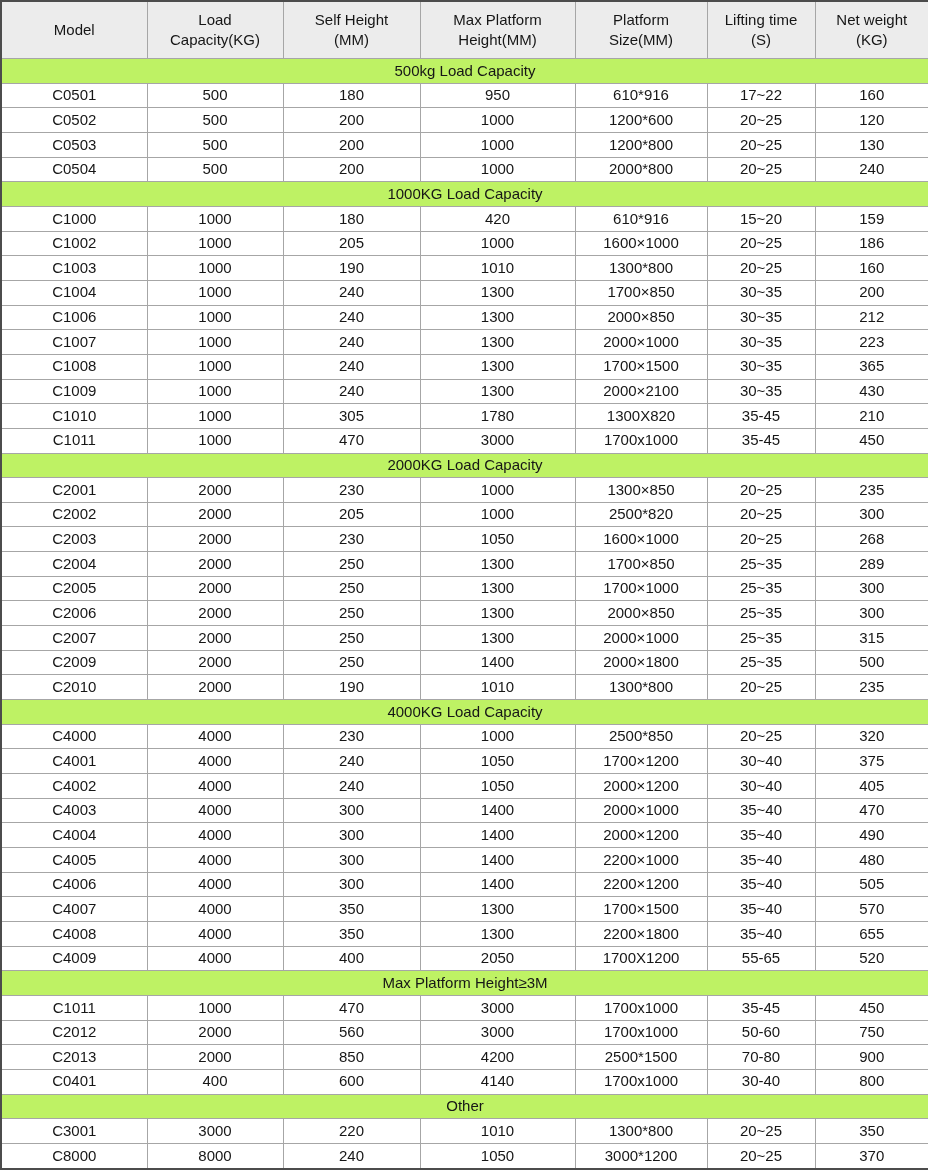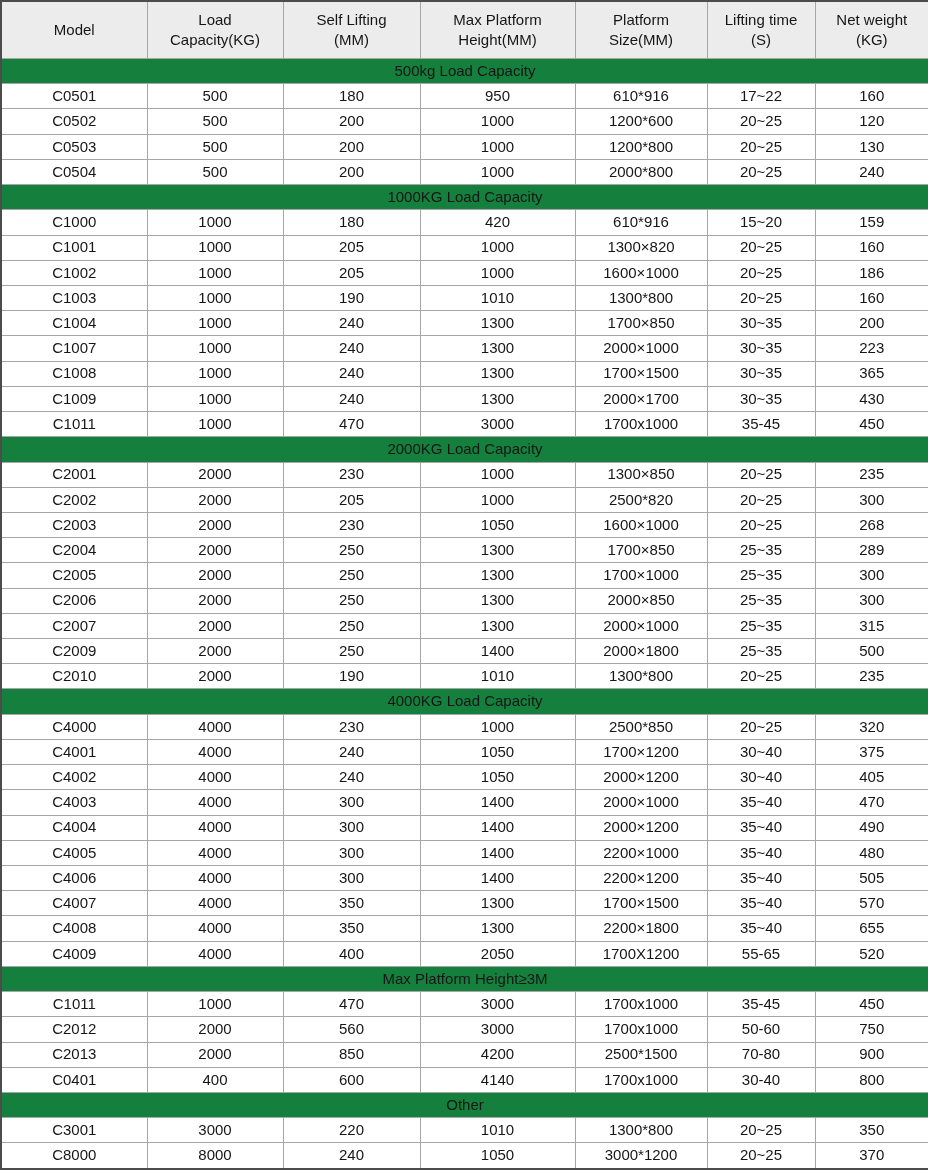--- a/index.html
+++ b/index.html
@@ -38,42 +38,42 @@
     white-space: pre-line;
   }
   table.spec td {
     font-size: 15px;
     height: 20px;
     line-height: 1.1;
     background: #ffffff;
   }
   table.spec td.section {
     font-size: 15px;
-    background: #15803d;
+    background: #bef264;
   }
 </style>
 </head>
 <body>
 
 <table class="spec">
   <colgroup>
     <col style="width:146px">
     <col style="width:136px">
     <col style="width:137px">
     <col style="width:155px">
     <col style="width:132px">
     <col style="width:108px">
     <col style="width:114px">
   </colgroup>
   <thead>
     <tr>
         <th>Model</th>
         <th>Load
 Capacity(KG)</th>
-        <th>Self Lifting
+        <th>Self Height
 (MM)</th>
         <th>Max Platform
 Height(MM)</th>
         <th>Platform
 Size(MM)</th>
         <th>Lifting time
 (S)</th>
         <th>Net weight
 (KG)</th>
       </tr>
@@ -124,29 +124,20 @@
       <tr>
         <td>C1000</td>
         <td>1000</td>
         <td>180</td>
         <td>420</td>
         <td>610*916</td>
         <td>15~20</td>
         <td>159</td>
       </tr>
       <tr>
-        <td>C1001</td>
-        <td>1000</td>
-        <td>205</td>
-        <td>1000</td>
-        <td>1300×820</td>
-        <td>20~25</td>
-        <td>160</td>
-      </tr>
-      <tr>
         <td>C1002</td>
         <td>1000</td>
         <td>205</td>
         <td>1000</td>
         <td>1600×1000</td>
         <td>20~25</td>
         <td>186</td>
       </tr>
       <tr>
         <td>C1003</td>
@@ -160,20 +151,29 @@
       <tr>
         <td>C1004</td>
         <td>1000</td>
         <td>240</td>
         <td>1300</td>
         <td>1700×850</td>
         <td>30~35</td>
         <td>200</td>
       </tr>
       <tr>
+        <td>C1006</td>
+        <td>1000</td>
+        <td>240</td>
+        <td>1300</td>
+        <td>2000×850</td>
+        <td>30~35</td>
+        <td>212</td>
+      </tr>
+      <tr>
         <td>C1007</td>
         <td>1000</td>
         <td>240</td>
         <td>1300</td>
         <td>2000×1000</td>
         <td>30~35</td>
         <td>223</td>
       </tr>
       <tr>
         <td>C1008</td>
@@ -182,23 +182,32 @@
         <td>1300</td>
         <td>1700×1500</td>
         <td>30~35</td>
         <td>365</td>
       </tr>
       <tr>
         <td>C1009</td>
         <td>1000</td>
         <td>240</td>
         <td>1300</td>
-        <td>2000×1700</td>
+        <td>2000×2100</td>
         <td>30~35</td>
         <td>430</td>
+      </tr>
+      <tr>
+        <td>C1010</td>
+        <td>1000</td>
+        <td>305</td>
+        <td>1780</td>
+        <td>1300X820</td>
+        <td>35-45</td>
+        <td>210</td>
       </tr>
       <tr>
         <td>C1011</td>
         <td>1000</td>
         <td>470</td>
         <td>3000</td>
         <td>1700x1000</td>
         <td>35-45</td>
         <td>450</td>
       </tr>

